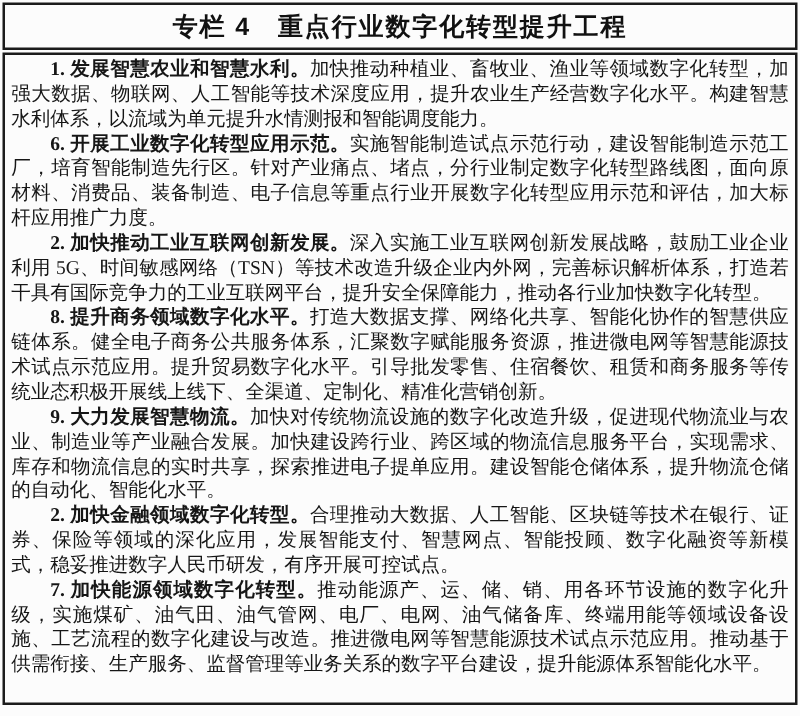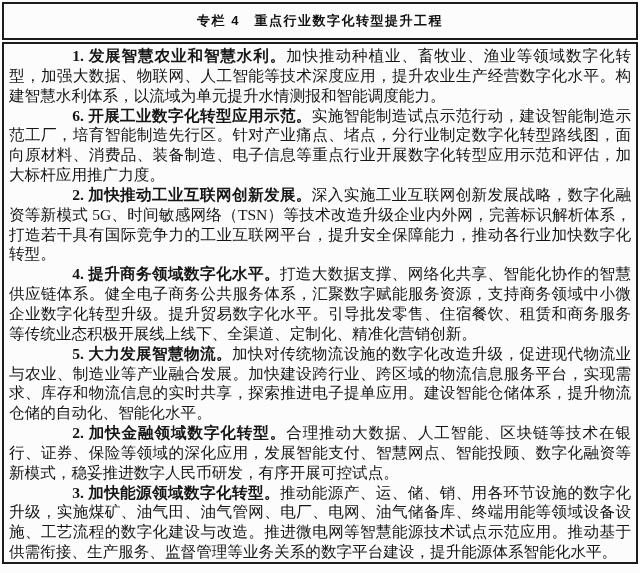--- a/index.html
+++ b/index.html
@@ -21,21 +21,21 @@
     border: 2px solid #1c1c1c;
     height: 34px;
     display: flex;
     align-items: center;
     justify-content: center;
     background: #fcfcfc;
   }
   .title-text {
     font-family: "Liberation Sans", sans-serif;
     font-weight: 700;
-    font-size: 13px;
+    font-size: 20px;
     letter-spacing: 1.5px;
     color: #111111;
     white-space: nowrap;
   }
   .body-box {
     margin: 2px 2px 0 2px;
     border: 2px solid #1c1c1c;
     height: 515px;
     padding: 2px 5px 1px 5px;
     background: #fcfcfc;
@@ -46,21 +46,20 @@
     padding: 0;
     text-indent: 2em;
     font-size: 15.6px;
     line-height: 19.85px;
     text-align: justify;
     text-justify: inter-character;
     color: #161616;
   }
   .para-lead {
     font-weight: 700;
-    margin-left: 32px;
   }
   .para-rest {
     font-weight: 400;
   }
 </style>
 </head>
 <body>
 
 <div class="page">
 
@@ -69,29 +68,29 @@
   </div>
 
   <div class="body-box">
     <p>
       <span class="para-lead">1. 发展智慧农业和智慧水利。</span><span class="para-rest">加快推动种植业、畜牧业、渔业等领域数字化转型，加强大数据、物联网、人工智能等技术深度应用，提升农业生产经营数字化水平。构建智慧水利体系，以流域为单元提升水情测报和智能调度能力。</span>
     </p>
     <p>
       <span class="para-lead">6. 开展工业数字化转型应用示范。</span><span class="para-rest">实施智能制造试点示范行动，建设智能制造示范工厂，培育智能制造先行区。针对产业痛点、堵点，分行业制定数字化转型路线图，面向原材料、消费品、装备制造、电子信息等重点行业开展数字化转型应用示范和评估，加大标杆应用推广力度。</span>
     </p>
     <p>
-      <span class="para-lead">2. 加快推动工业互联网创新发展。</span><span class="para-rest">深入实施工业互联网创新发展战略，数字化融资等新模式 5G、时间敏感网络（TSN）等技术改造升级企业内外网，完善标识解析体系，打造若干具有国际竞争力的工业互联网平台，提升安全保障能力，推动各行业加快数字化转型。</span>
+      <span class="para-lead">2. 加快推动工业互联网创新发展。</span><span class="para-rest">深入实施工业互联网创新发展战略，鼓励工业企业利用 5G、时间敏感网络（TSN）等技术改造升级企业内外网，完善标识解析体系，打造若干具有国际竞争力的工业互联网平台，提升安全保障能力，推动各行业加快数字化转型。</span>
     </p>
     <p>
-      <span class="para-lead">4. 提升商务领域数字化水平。</span><span class="para-rest">打造大数据支撑、网络化共享、智能化协作的智慧供应链体系。健全电子商务公共服务体系，汇聚数字赋能服务资源，支持商务领域中小微企业数字化转型升级。提升贸易数字化水平。引导批发零售、住宿餐饮、租赁和商务服务等传统业态积极开展线上线下、全渠道、定制化、精准化营销创新。</span>
+      <span class="para-lead">8. 提升商务领域数字化水平。</span><span class="para-rest">打造大数据支撑、网络化共享、智能化协作的智慧供应链体系。健全电子商务公共服务体系，汇聚数字赋能服务资源，推进微电网等智慧能源技术试点示范应用。提升贸易数字化水平。引导批发零售、住宿餐饮、租赁和商务服务等传统业态积极开展线上线下、全渠道、定制化、精准化营销创新。</span>
     </p>
     <p>
-      <span class="para-lead">5. 大力发展智慧物流。</span><span class="para-rest">加快对传统物流设施的数字化改造升级，促进现代物流业与农业、制造业等产业融合发展。加快建设跨行业、跨区域的物流信息服务平台，实现需求、库存和物流信息的实时共享，探索推进电子提单应用。建设智能仓储体系，提升物流仓储的自动化、智能化水平。</span>
+      <span class="para-lead">9. 大力发展智慧物流。</span><span class="para-rest">加快对传统物流设施的数字化改造升级，促进现代物流业与农业、制造业等产业融合发展。加快建设跨行业、跨区域的物流信息服务平台，实现需求、库存和物流信息的实时共享，探索推进电子提单应用。建设智能仓储体系，提升物流仓储的自动化、智能化水平。</span>
     </p>
     <p>
       <span class="para-lead">2. 加快金融领域数字化转型。</span><span class="para-rest">合理推动大数据、人工智能、区块链等技术在银行、证券、保险等领域的深化应用，发展智能支付、智慧网点、智能投顾、数字化融资等新模式，稳妥推进数字人民币研发，有序开展可控试点。</span>
     </p>
     <p>
-      <span class="para-lead">3. 加快能源领域数字化转型。</span><span class="para-rest">推动能源产、运、储、销、用各环节设施的数字化升级，实施煤矿、油气田、油气管网、电厂、电网、油气储备库、终端用能等领域设备设施、工艺流程的数字化建设与改造。推进微电网等智慧能源技术试点示范应用。推动基于供需衔接、生产服务、监督管理等业务关系的数字平台建设，提升能源体系智能化水平。</span>
+      <span class="para-lead">7. 加快能源领域数字化转型。</span><span class="para-rest">推动能源产、运、储、销、用各环节设施的数字化升级，实施煤矿、油气田、油气管网、电厂、电网、油气储备库、终端用能等领域设备设施、工艺流程的数字化建设与改造。推进微电网等智慧能源技术试点示范应用。推动基于供需衔接、生产服务、监督管理等业务关系的数字平台建设，提升能源体系智能化水平。</span>
     </p>
   </div>
 
 </div>
 
 </body></html>

